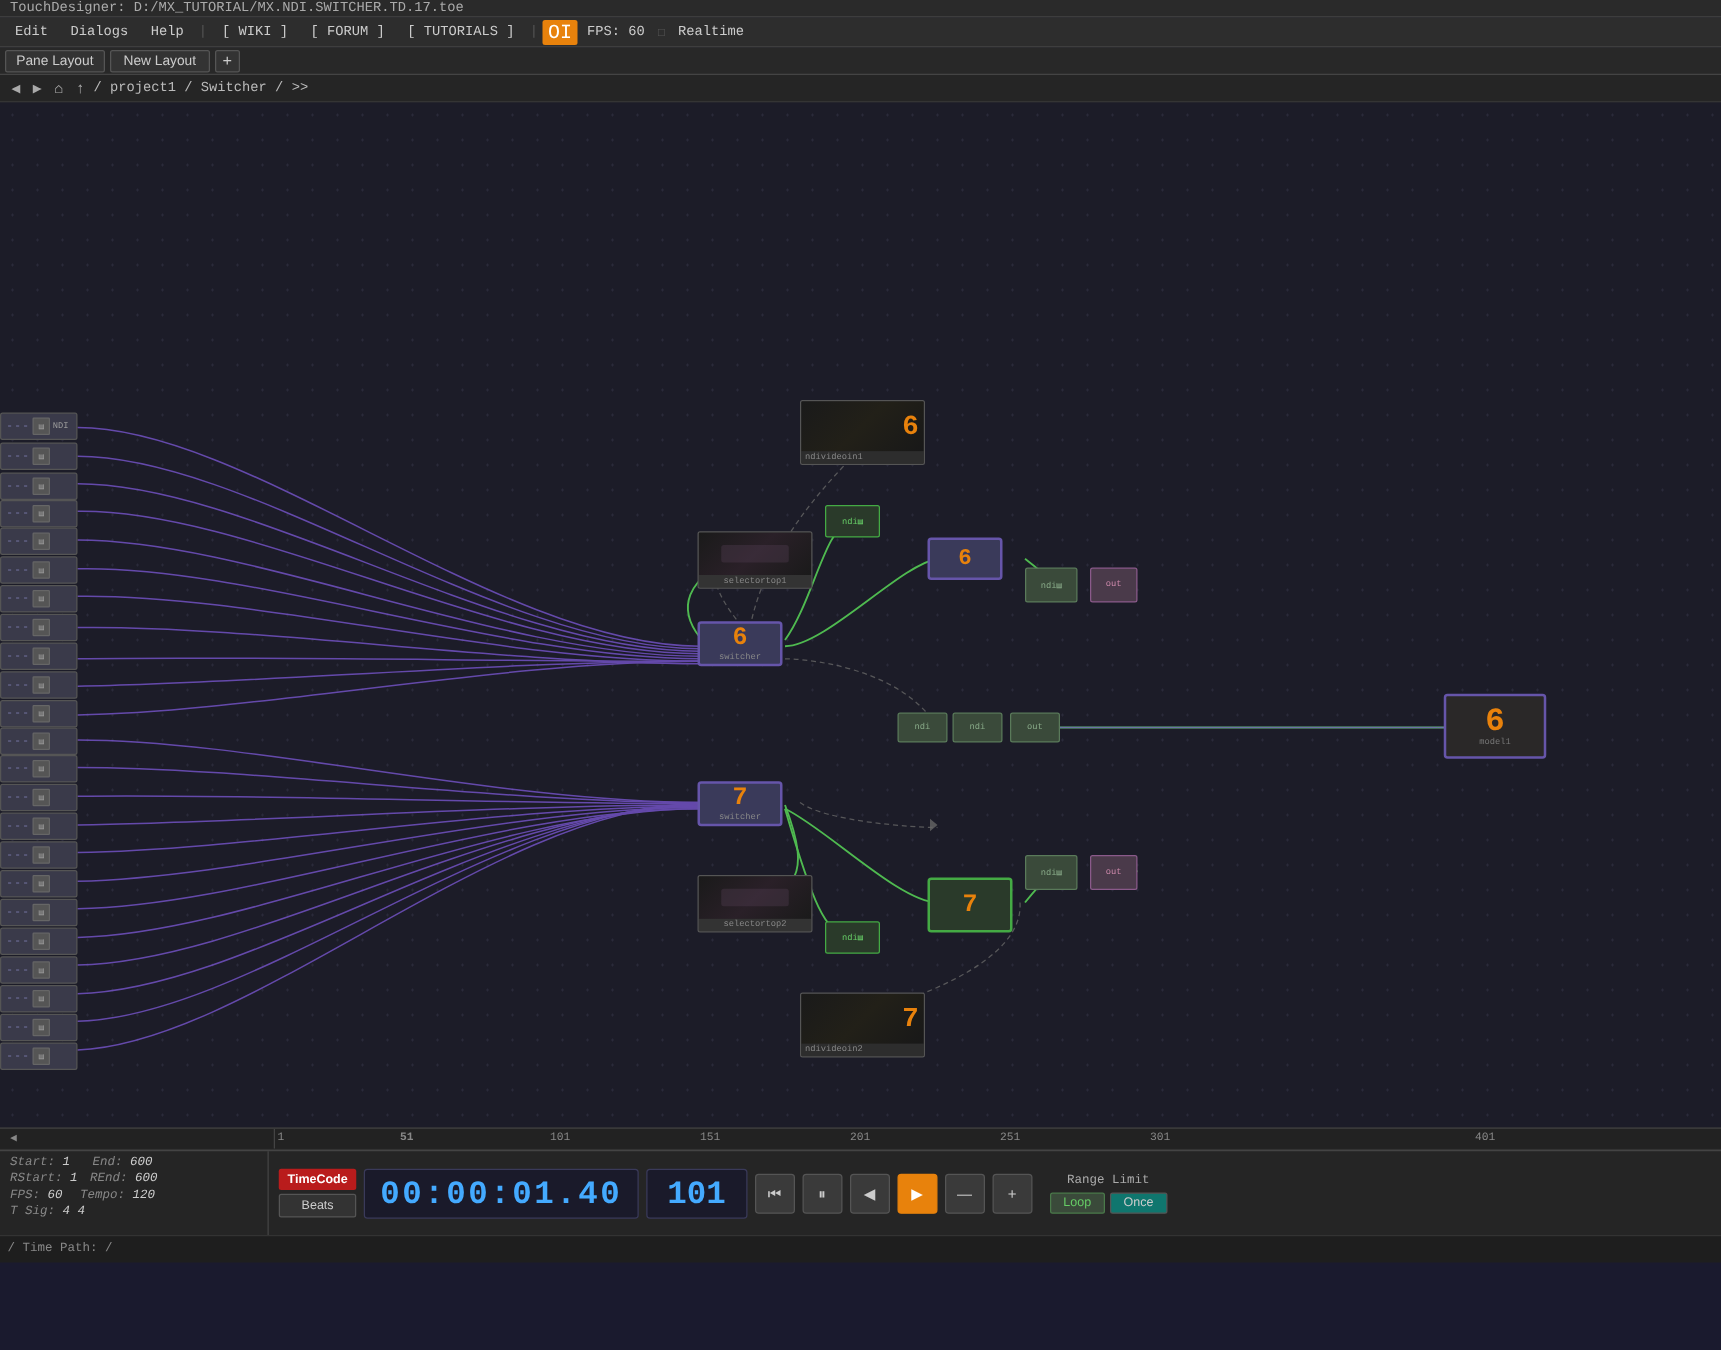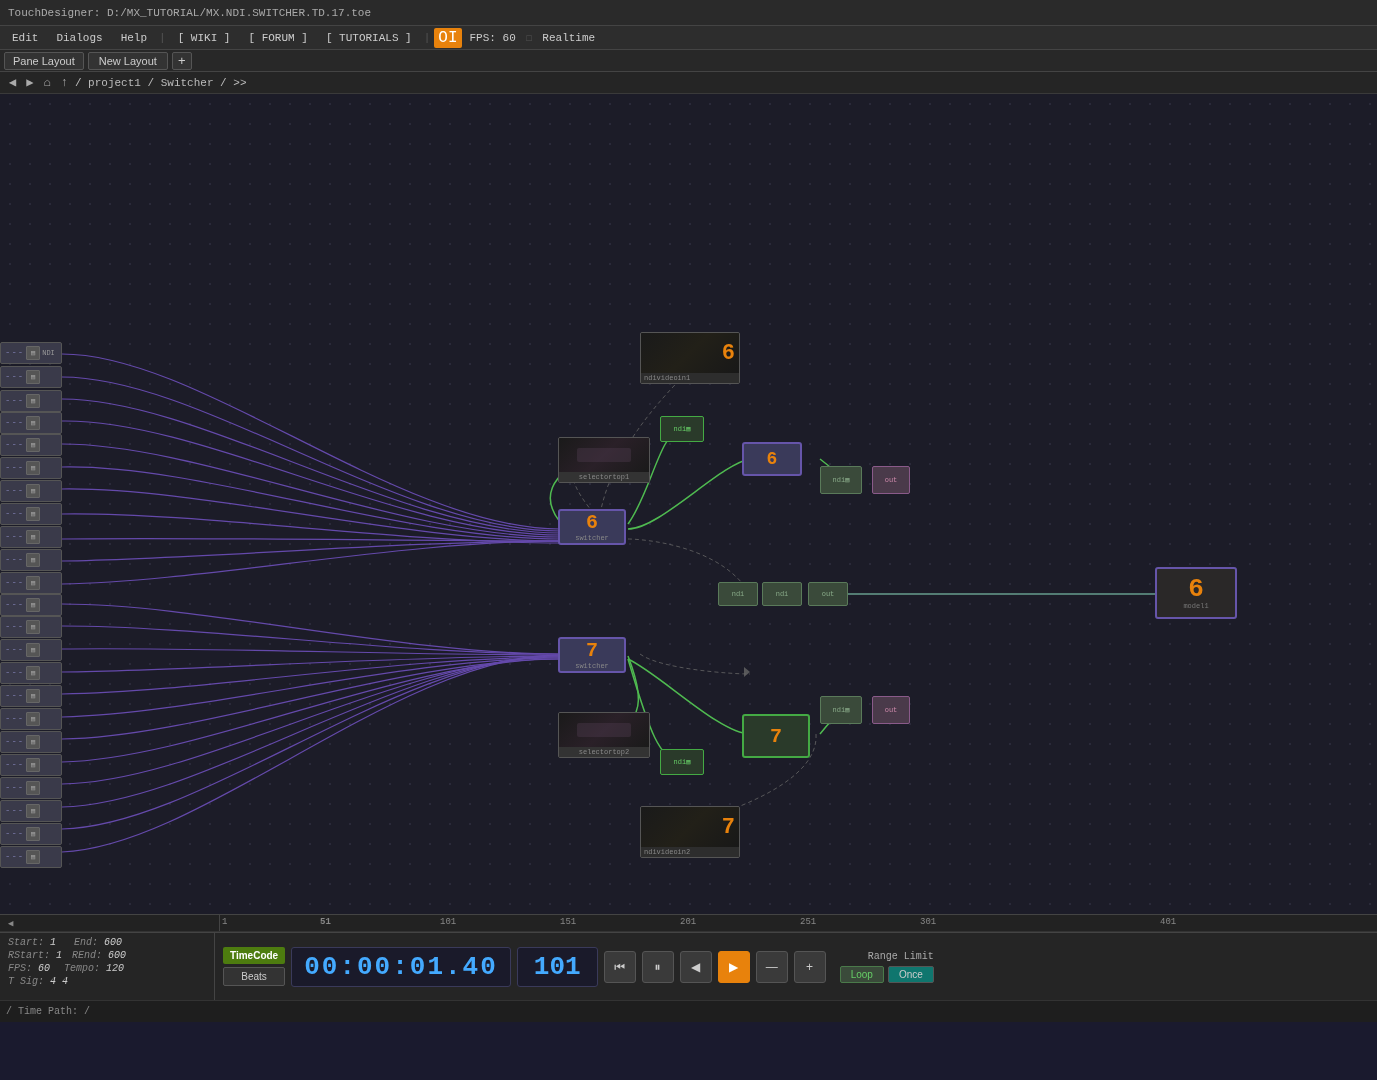--- a/index.html
+++ b/index.html
@@ -9,21 +9,21 @@
       background: #1a1a2e;
       font-family: 'Courier New', monospace;
       font-size: 11px;
       color: #ccc;
       overflow: hidden;
     }
 
     
     #title-bar {
       background: #2a2a2a;
-      height: 26px;
+      height: 14px;
       display: flex;
       align-items: center;
       padding: 0 8px;
       font-size: 11px;
       color: #aaa;
       border-bottom: 1px solid #444;
     }
 
     
     #menu-bar {
@@ -426,21 +426,21 @@
     .transport-area {
       flex: 1;
       display: flex;
       align-items: center;
       padding: 4px 8px;
       gap: 6px;
       position: relative;
     }
 
     .timecode-btn {
-      background: #4d7c0f;
+      background: #b91c1c;
       color: #fff;
       font-size: 10px;
       font-weight: bold;
       padding: 3px 7px;
       border-radius: 2px;
       cursor: pointer;
       border: none;
     }
     .beats-btn {
       background: #333;
@@ -492,21 +492,21 @@
       background: #e8820c;
       border-color: #e8820c;
       color: #fff;
     }
 
     .range-area {
       margin-left: 8px;
       display: flex;
       flex-direction: column;
       gap: 4px;
-      align-items: flex-end;
+      align-items: center;
     }
     .range-label { color: #aaa; font-size: 10px; }
     .range-btns { display: flex; gap: 4px; }
     .loop-btn {
       background: #3a4a3a;
       color: #6c6;
       border: 1px solid #4a7a4a;
       padding: 2px 10px;
       font-size: 10px;
       border-radius: 2px;
@@ -929,21 +929,21 @@
   </div>
   <div class="timeline-ruler">
     <span class="timeline-mark" style="left:2px;">1</span>
     <span class="timeline-mark" style="left:100px;font-weight:bold;">51</span>
     <span class="timeline-mark" style="left:220px;">101</span>
     <span class="timeline-mark" style="left:340px;">151</span>
     <span class="timeline-mark" style="left:460px;">201</span>
     <span class="timeline-mark" style="left:580px;">251</span>
     <span class="timeline-mark" style="left:700px;">301</span>
     <span class="timeline-mark" style="left:820px;margin-top:35px;">351</span>
-    <span class="timeline-mark" style="left:940px;">401</span>
+    <span class="timeline-mark" style="left:960px;">401</span>
   </div>
 </div>
 
 <div id="bottom-controls">
 
   <div class="left-stats">
     <div class="stat-row">
       <span class="stat-label">Start:</span>
       <span class="stat-value">1</span>
       <span class="stat-label" style="margin-left:12px;">End:</span>

